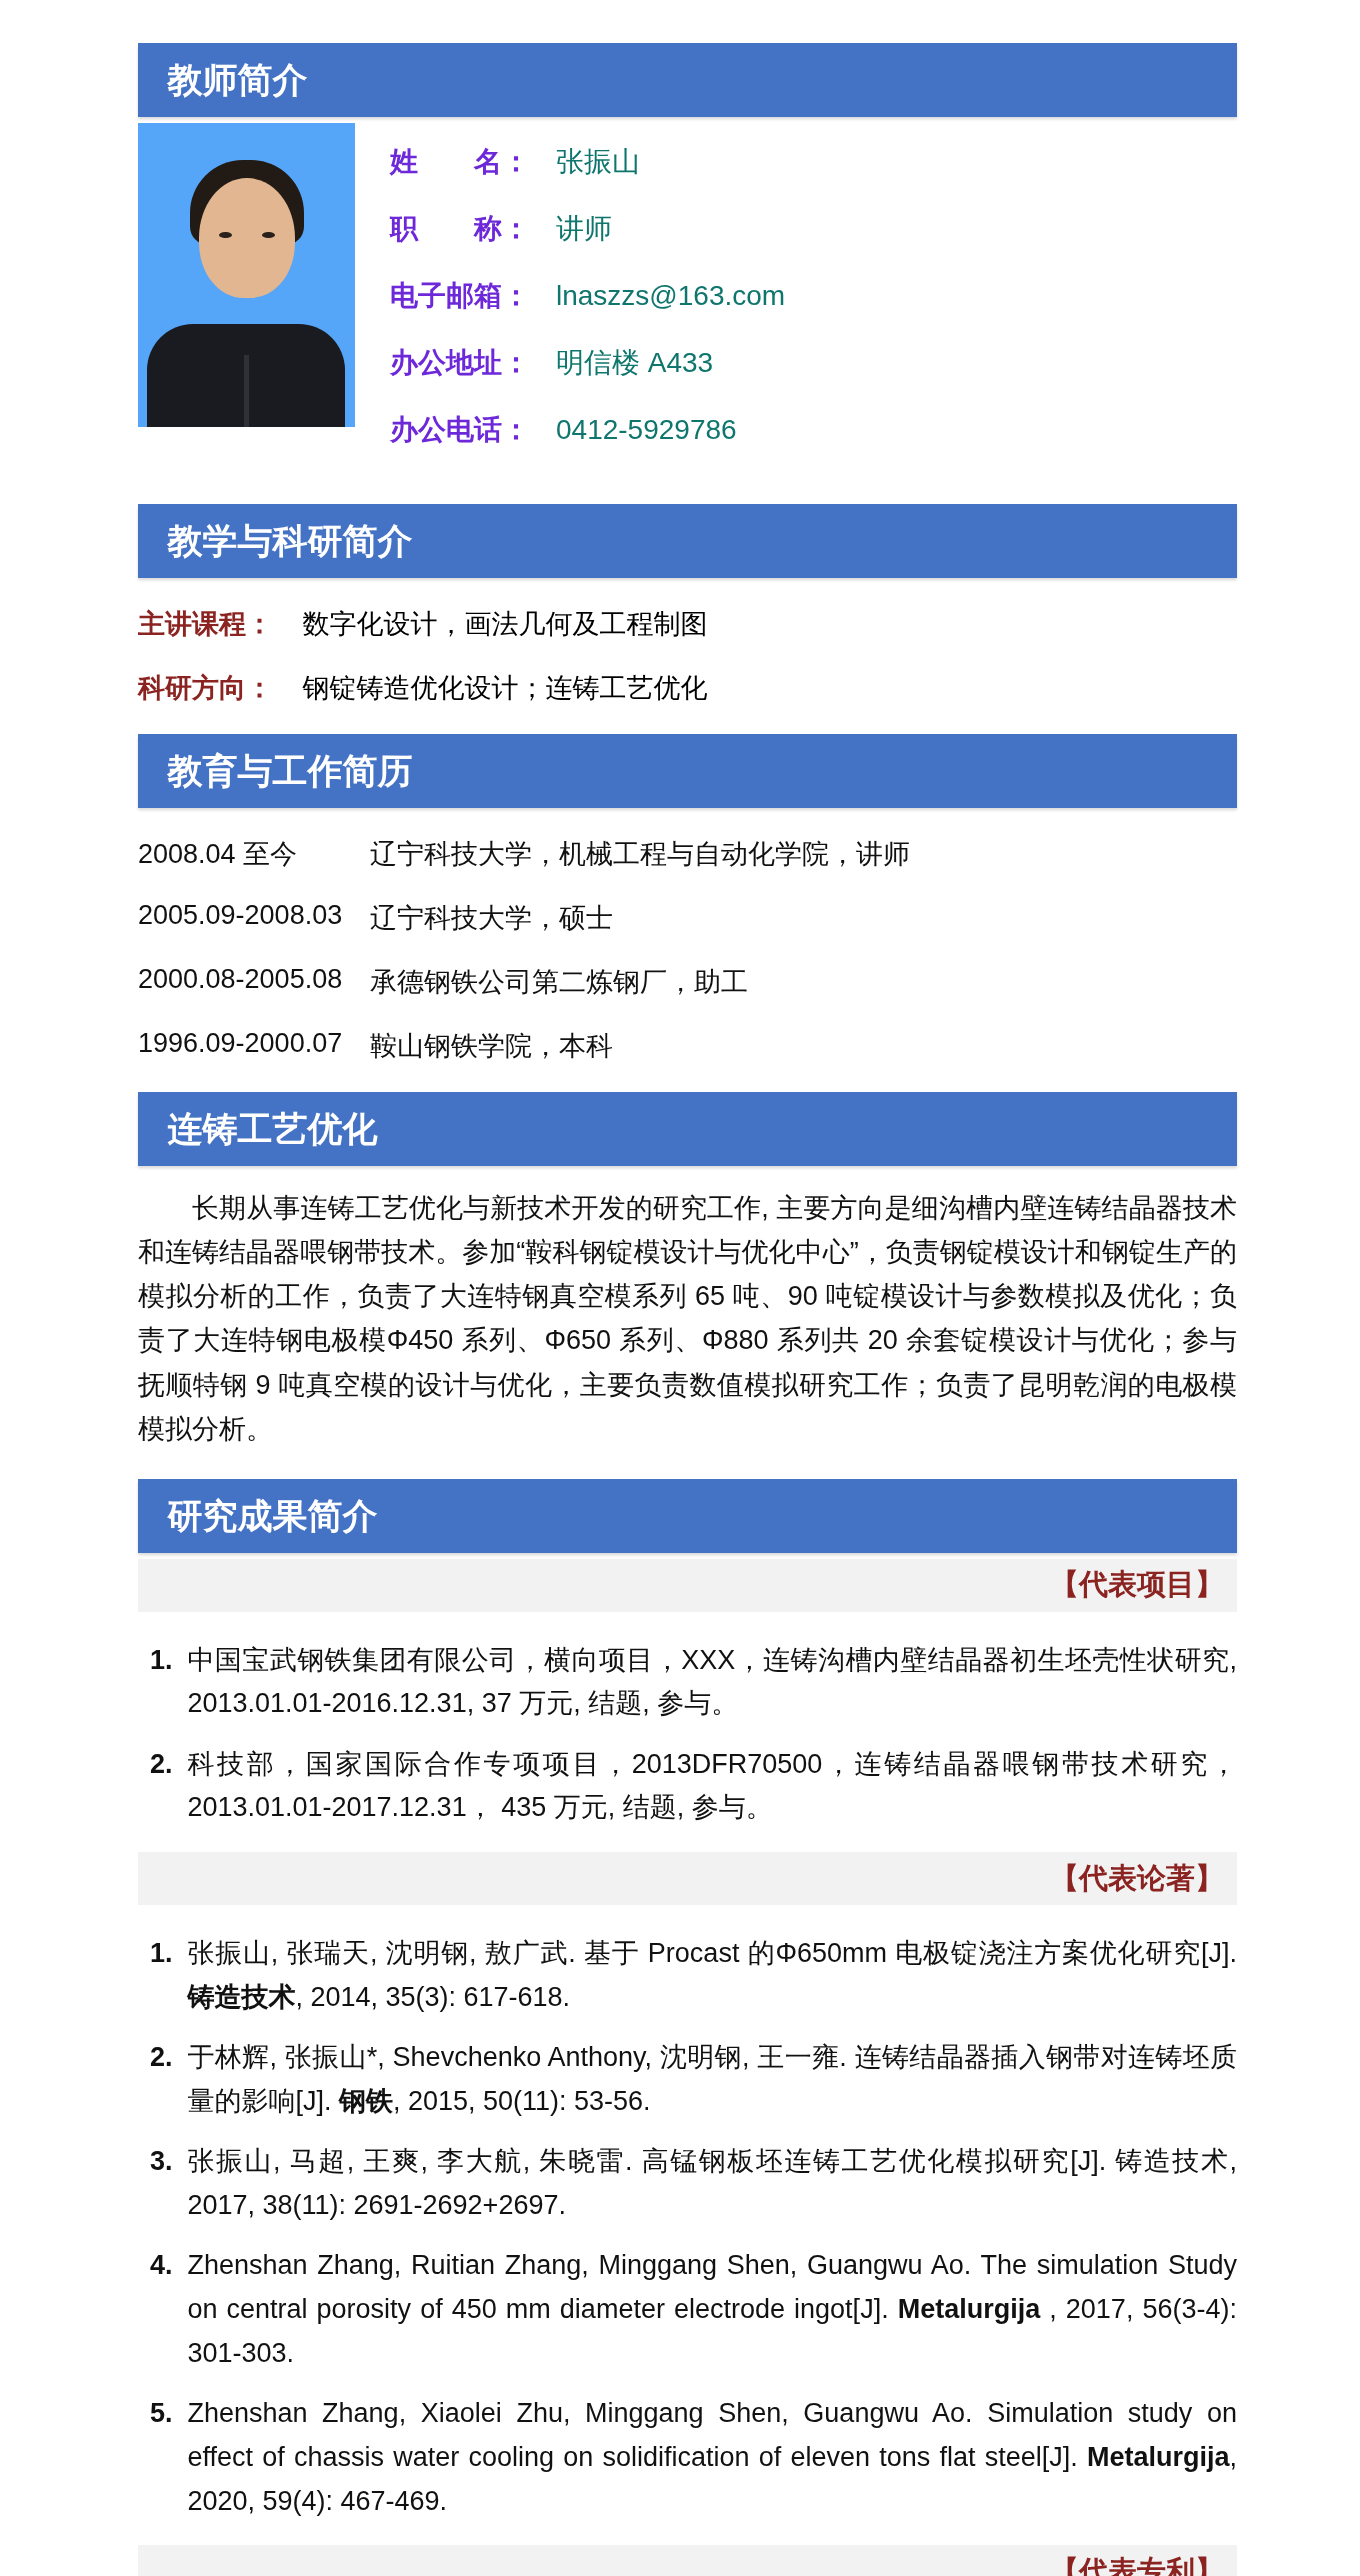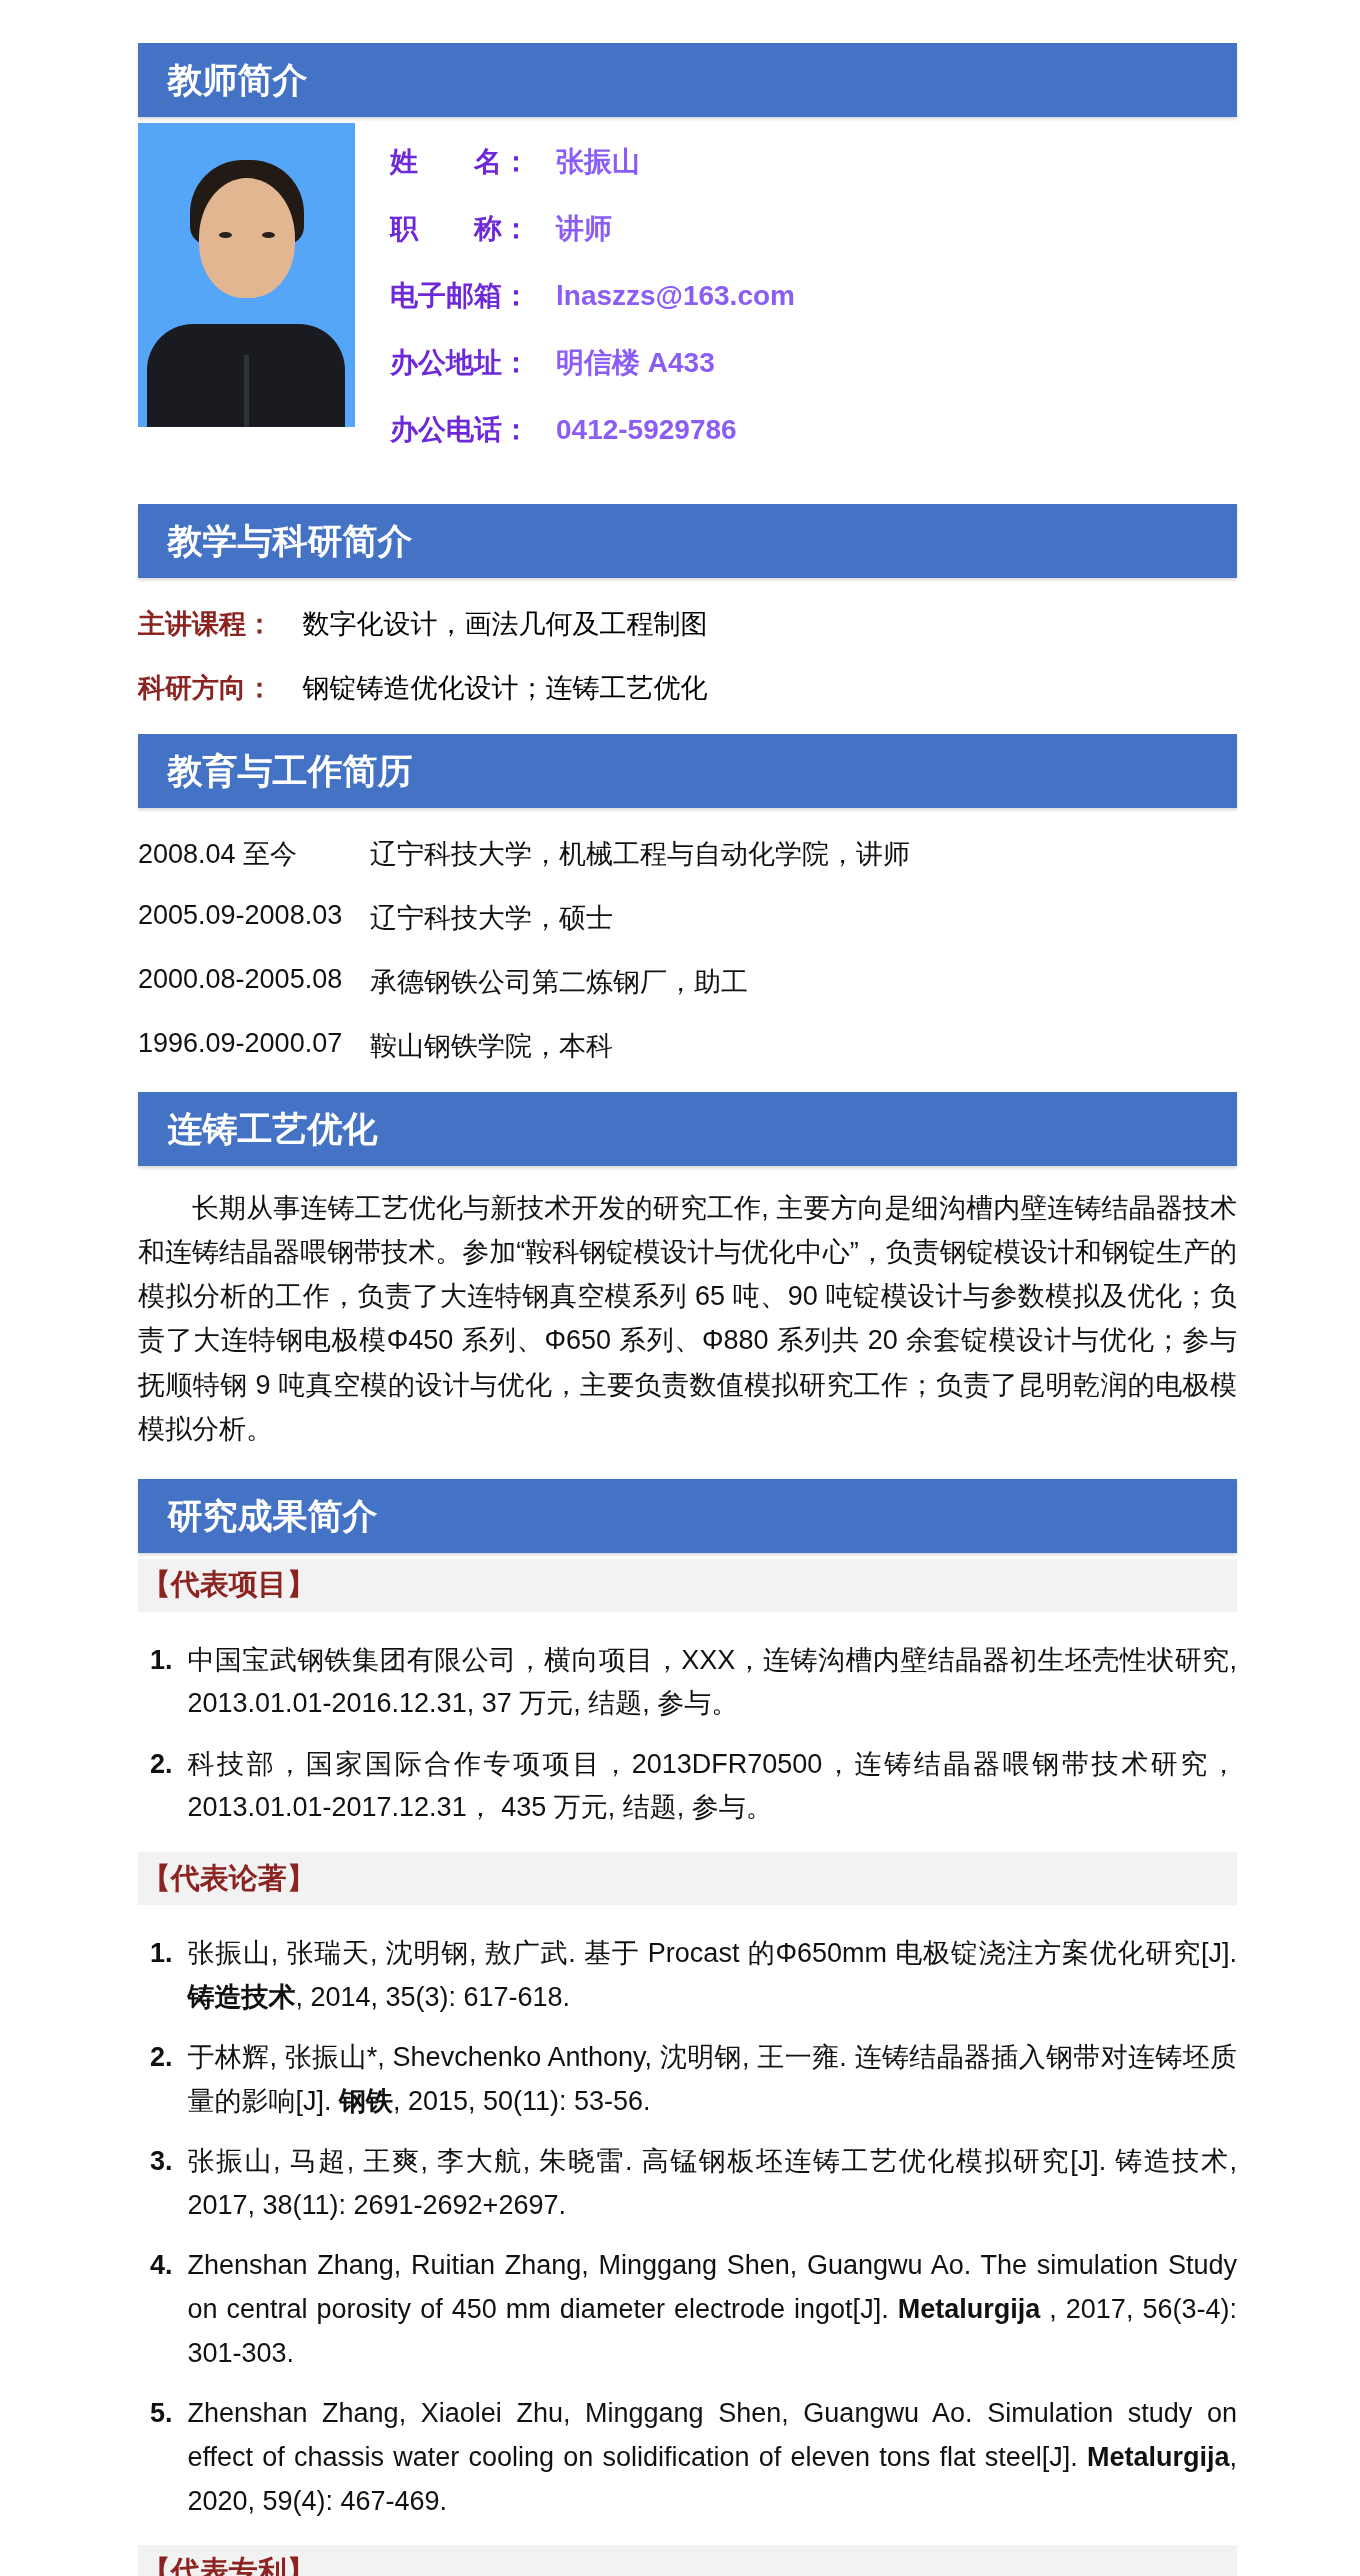--- a/index.html
+++ b/index.html
@@ -39,21 +39,21 @@
   .photo .hair  { position:absolute; top:37px;  left:52px; width:114px; height:85px;  background:#221a14; border-radius:53px 53px 18.4px 18.4px; }
   .photo .face  { position:absolute; top:55px;  left:61px; width:96px; height:120px; background:#e2b691; border-radius:50% 50% 46% 46%; }
   .photo .eye   { position:absolute; top:109px; width:13px; height:6.5px; background:#2a211c; border-radius:50%; }
   .photo .eye.l { left:81px; }  .photo .eye.r { left:124px; }
   .photo .torso { position:absolute; bottom:0; left:9.2px; width:198px; height:103px; background:#191b20; border-radius:46px 46px 0 0; }
   .photo .zip   { position:absolute; bottom:0; left:106px; width:4.6px; height:72px; background:#2e3138; }
 
   .fields { padding:20px 0 0 35px; flex:1; }
   .frow { display:flex; align-items:baseline; height:67px; }
   .flabel { color:#6d28d9; font-weight:700; font-size:28px; white-space:pre; }
-  .fvalue { font-size:28px; color:#8b5cf6; margin-left:26px;font-weight:bold; }
+  .fvalue { font-size:28px; color:#0f766e; margin-left:26px; }
 
   
   .trow { margin:28px 0; font-size:27px; }
   .tlabel { color:#8B2421; font-weight:700; }
   .tvalue { color:#000; margin-left:22px; }
 
   
   .hrow { display:flex; margin:28px 0; font-size:27px; }
   .hperiod { width:232px; flex:none; }
   .hdetail { flex:1; }
@@ -68,20 +68,21 @@
   }
 
   
   .subbar {
     background:#F2F2F2;
     color:#8B2421;
     font-size:29px;
     font-weight:700;
     padding:6.5px 13px 6.5px 3.7px;
     margin-top:22px;
+    text-align:right;
   }
   .research .subbar:first-of-type { margin-top:5.5px; }
   ol.items { margin:27px 0 20px 0; padding-left:42px; }
   ol.items li {
     font-size:27px;
     line-height:1.62;
     margin:16.6px 0;
     padding-left:7.4px;
     text-align:justify;
   }

